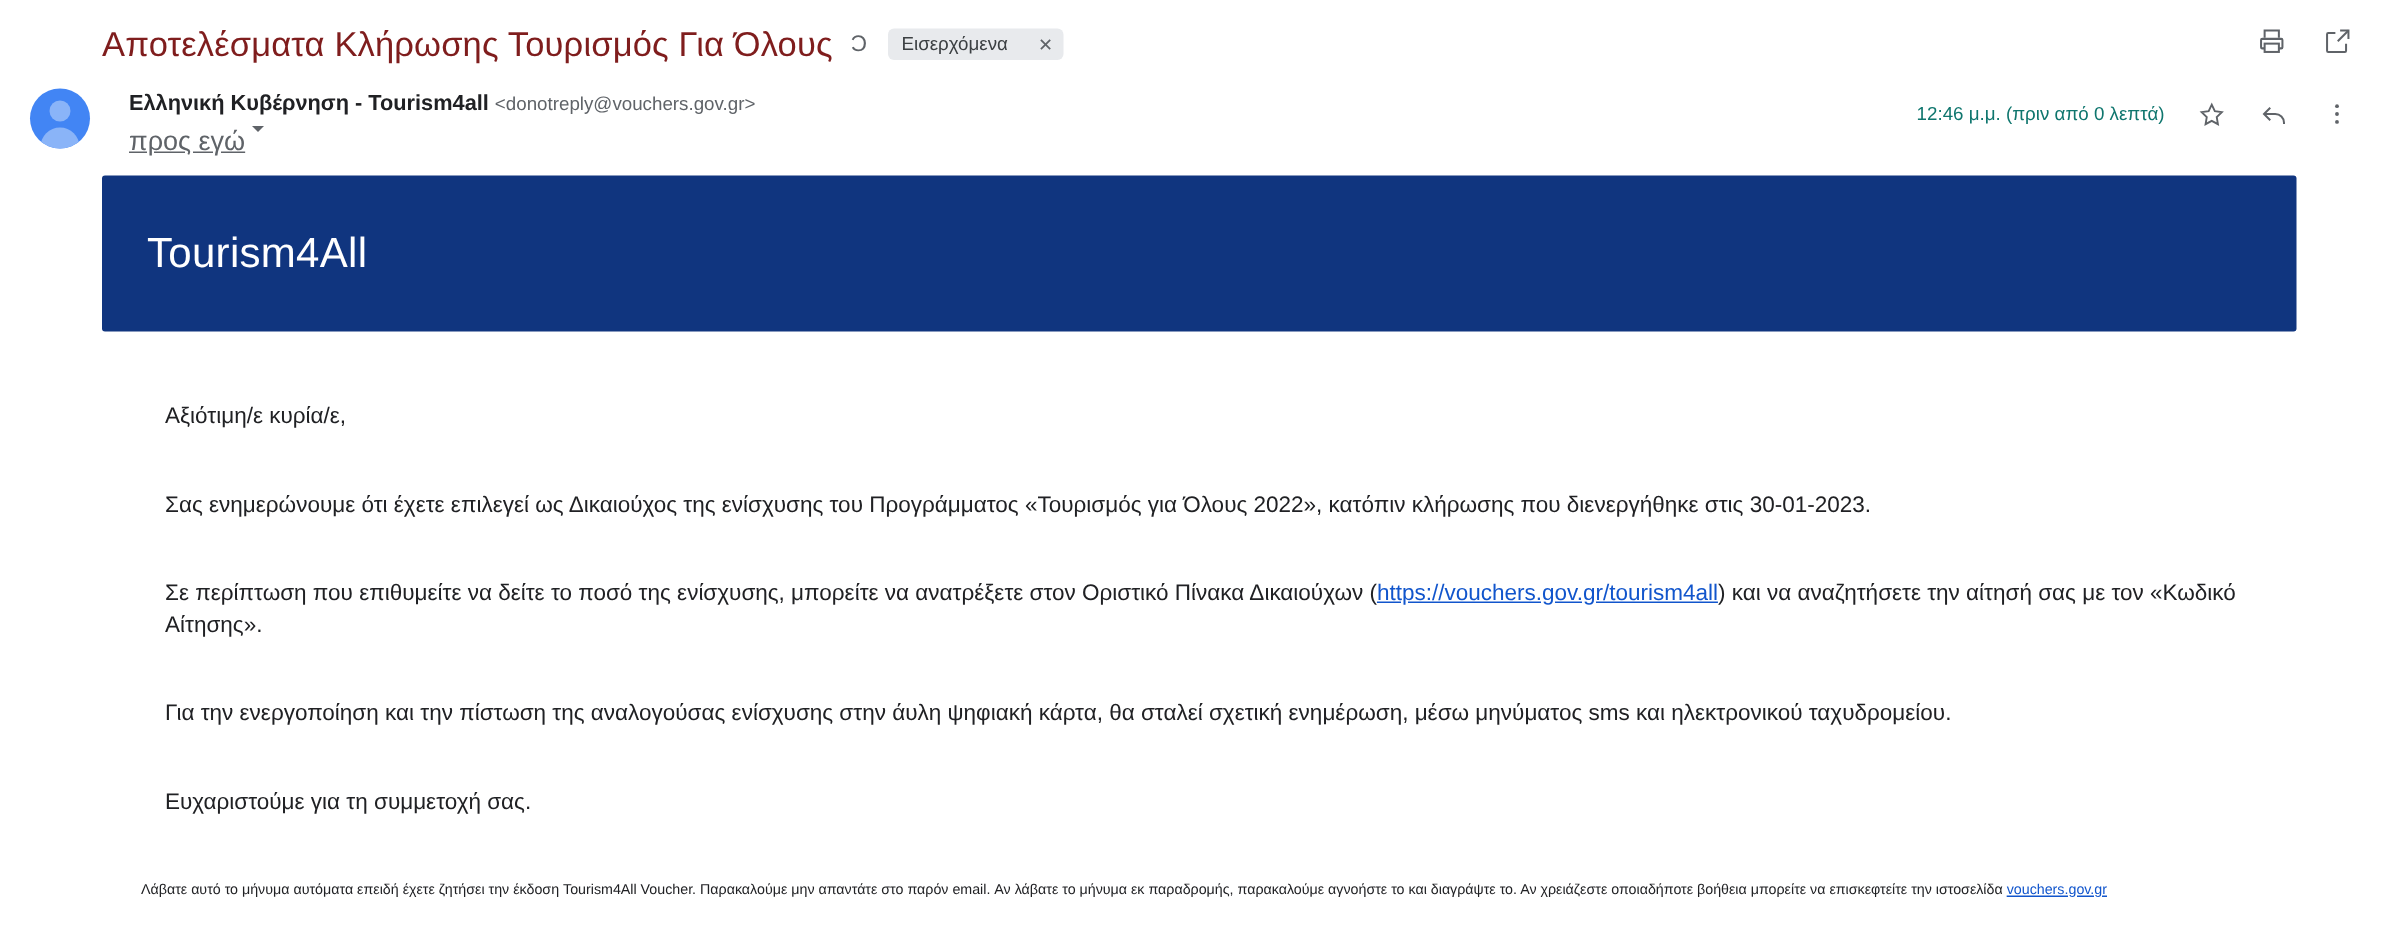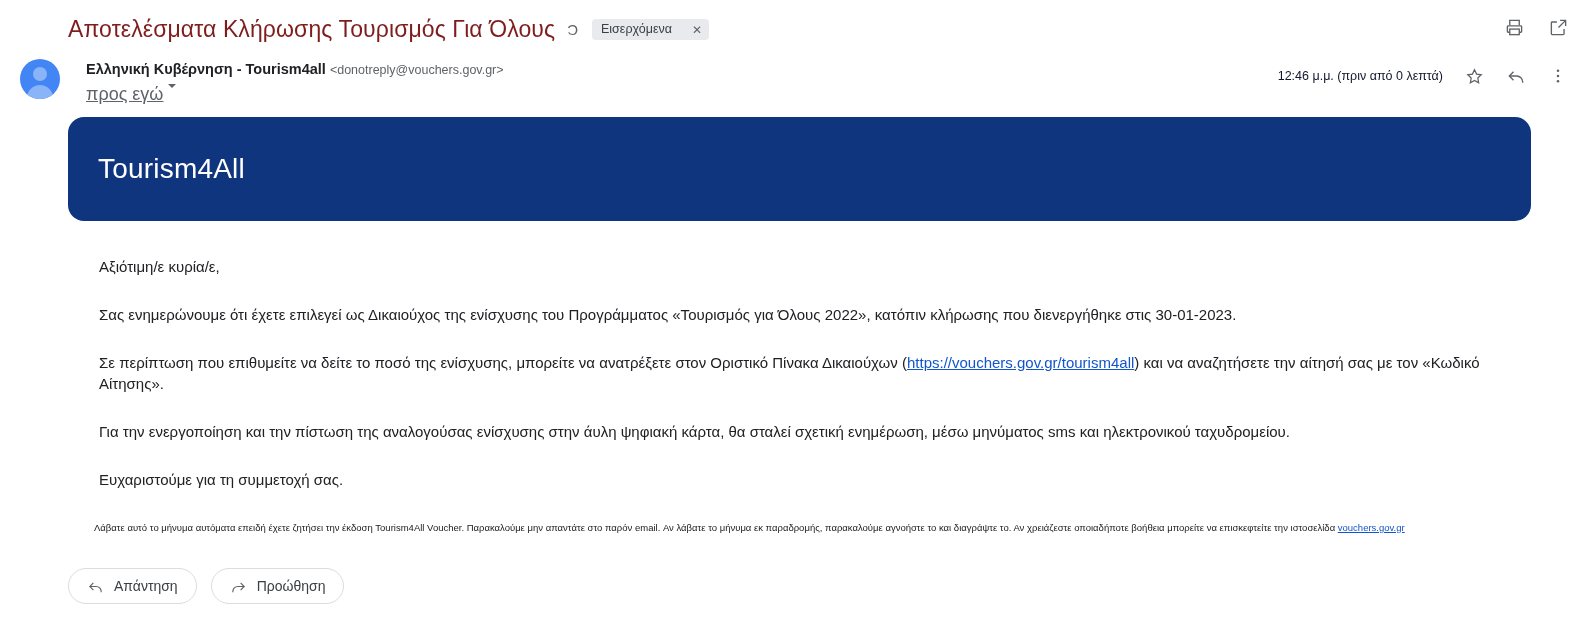--- a/index.html
+++ b/index.html
@@ -146,54 +146,54 @@
     border-right: 4px solid transparent;
     border-top: 4px solid #5f6368;
     display: inline-block;
     cursor: pointer;
   }
   .msg-meta {
     display: flex;
     align-items: center;
     gap: 20px;
     font-size: 12.5px;
-    color: #0f172a;
+    color: #0f766e;
     padding-top: 6px;
     white-space: nowrap;
   }
 
   
   .email-body {
     padding: 12px 40px 0 68px;
     box-sizing: border-box;
   }
   .banner {
     background: #10357f;
-    border-radius: 16px;
+    border-radius: 2px;
     height: 104px;
     display: flex;
     align-items: center;
     padding-left: 30px;
     box-sizing: border-box;
     margin-right: 20px;
   }
   .banner-title {
     color: #ffffff;
     font-size: 28px;
     font-weight: 400;
     letter-spacing: 0.2px;
   }
   .body-text {
     padding: 0 26px;
     font-size: 15px;
     line-height: 1.45;
     color: #202124;
   }
   .body-text p {
-    margin: 5px;
+    margin: 16px;
     padding: 21px 0 0 0;
   }
   .body-text p:first-child { padding-top: 30px; }
   .body-text a {
     color: #1155cc;
     text-decoration: underline;
   }
   .disclaimer {
     padding: 26px 26px 0 26px;
     font-size: 9.5px;

